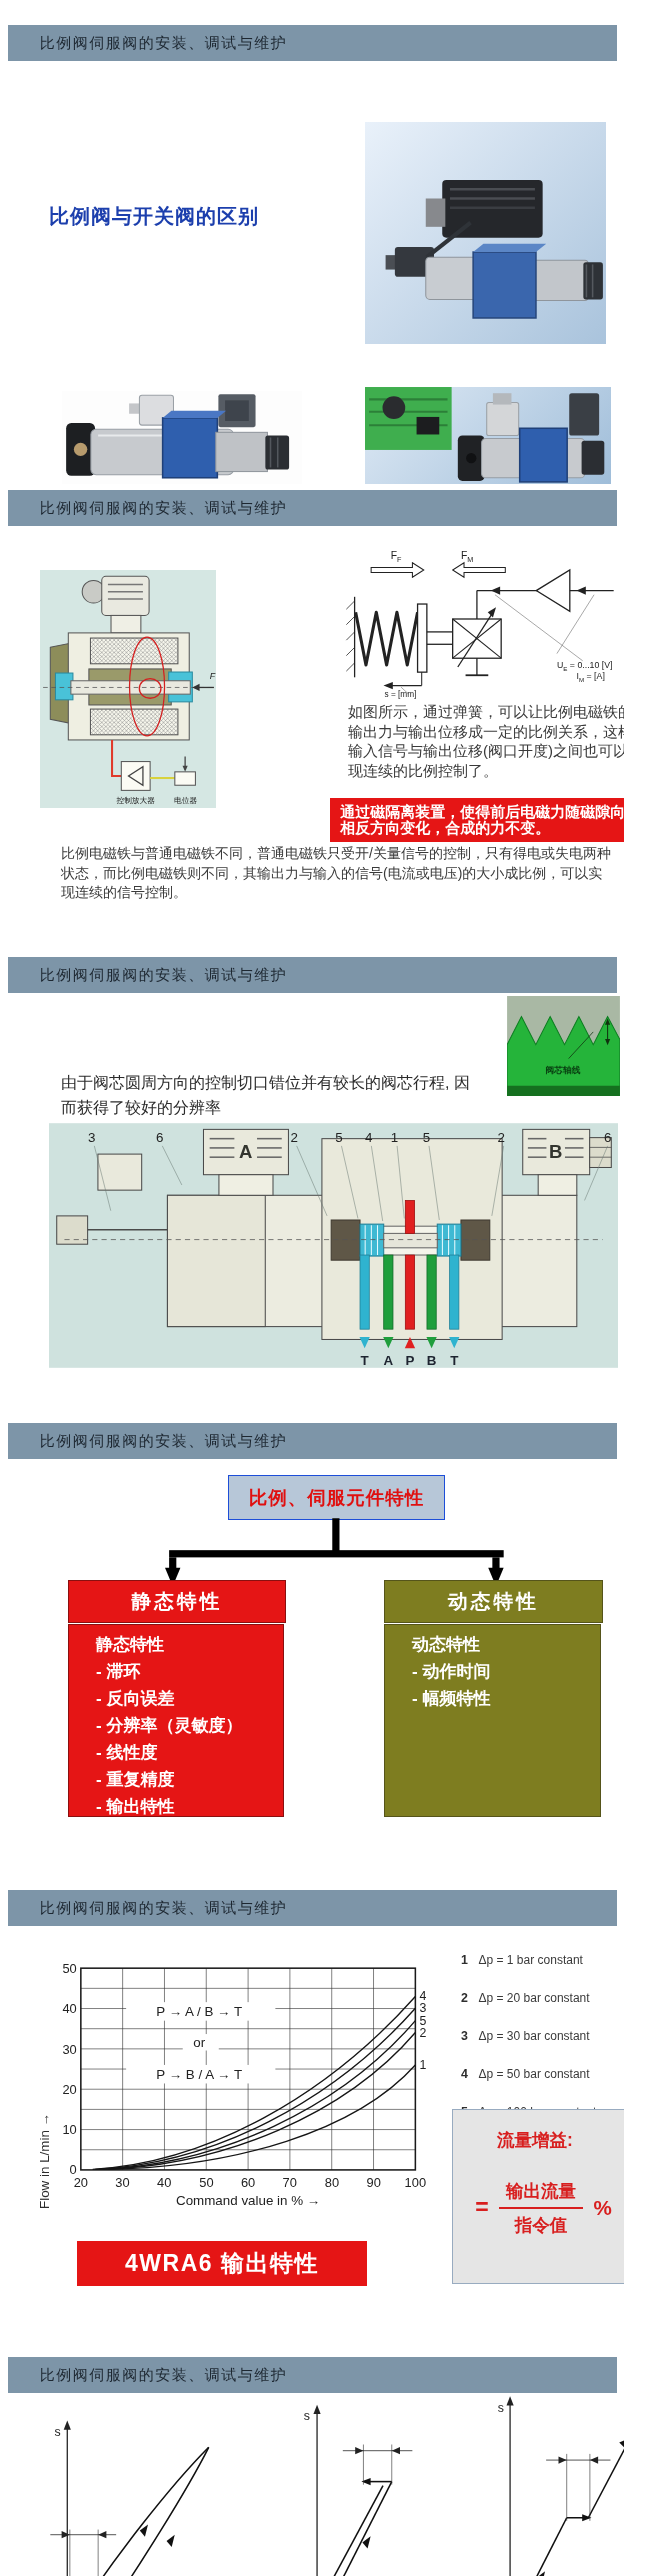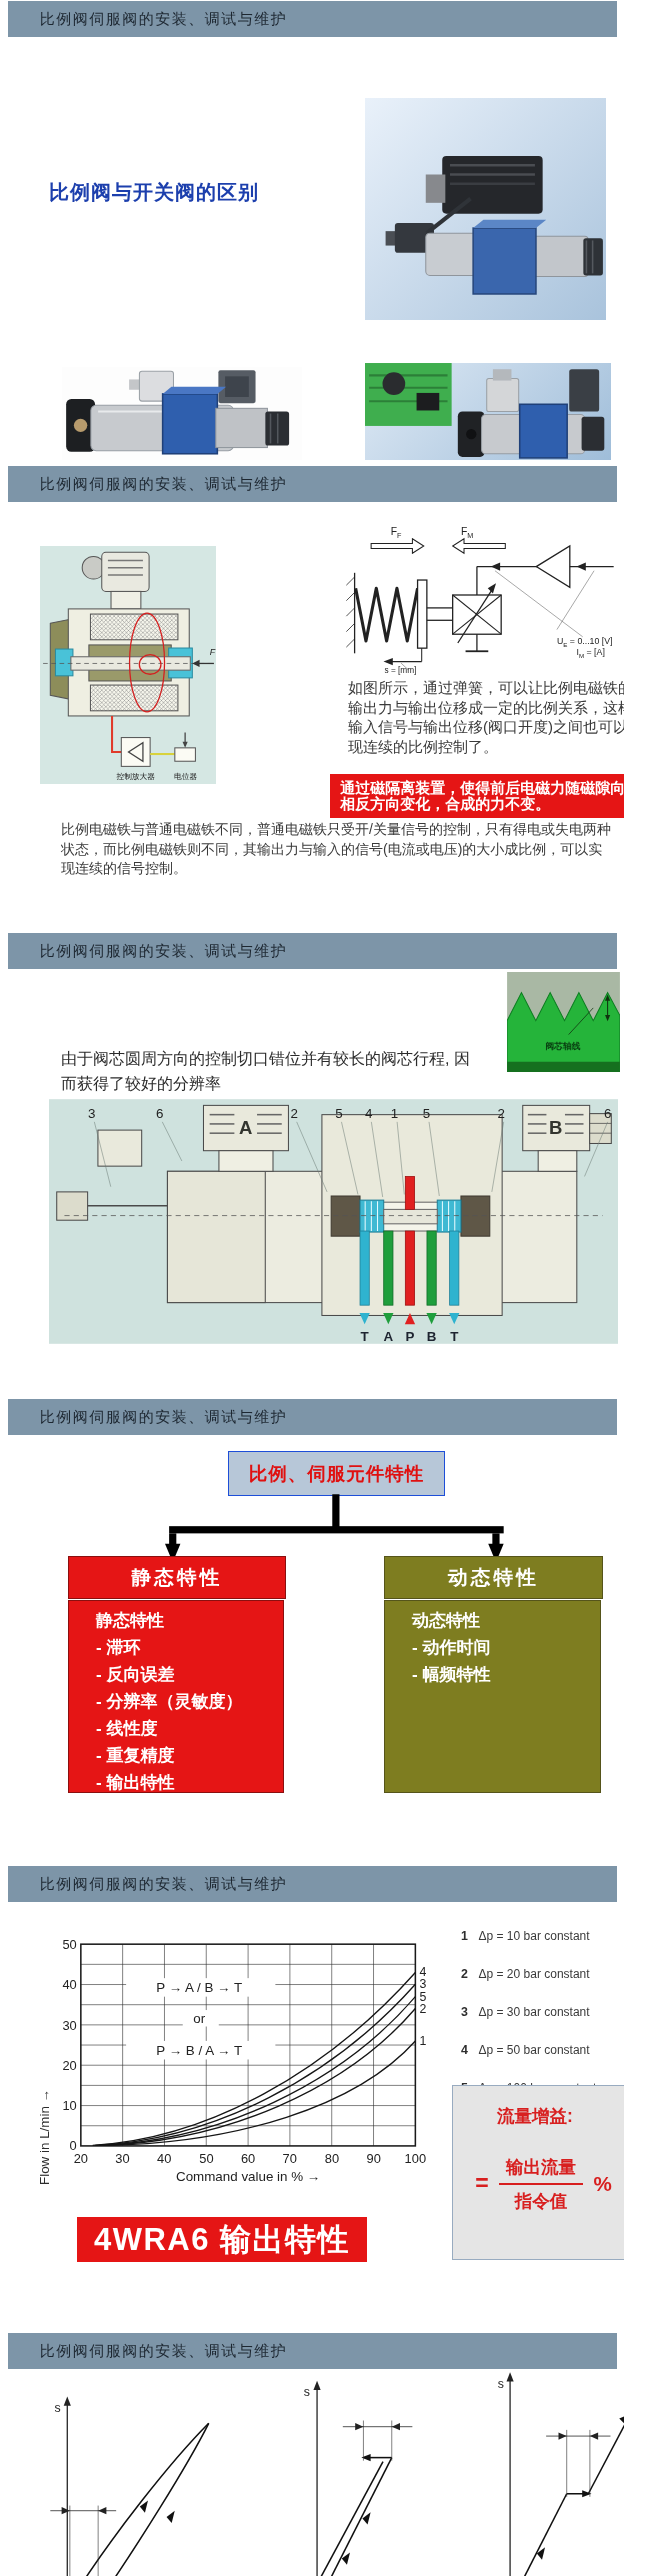--- a/index.html
+++ b/index.html
@@ -1,18 +1,18 @@
 <!DOCTYPE html>
 <html style="font-size:8.2px"><head>
 <meta charset="utf-8">
 <style>
   html,body{margin:0;padding:0;background:#ffffff;}
   body{width:659px;font-family:"Liberation Sans","DejaVu Sans",sans-serif;}
   .page{position:relative;width:659px;height:3270px;background:#ffffff;overflow:hidden;}
-  .slide{position:absolute;left:0;width:624px;background:#ffffff;overflow:hidden;}
+  .slide{position:absolute;left:0;width:624px;background:#ffffff;overflow:hidden;margin-top:24px;}
   .band{position:absolute;left:7.7px;right:6.7px;height:36px;background:#7d95a8;
         display:flex;align-items:center;box-sizing:border-box;padding-left:32px;}
   .band-title{font-size:15px;color:#1d2731;letter-spacing:1.5px;font-weight:500;}
   .abs{position:absolute;}
   .para{color:#3a3a3a;}
   .redbox{background:#e51515;color:#ffffff;font-weight:bold;box-sizing:border-box;}
   .center{display:flex;align-items:center;justify-content:center;text-align:center;}
   .vlabel{position:absolute;transform:rotate(-90deg);transform-origin:left top;white-space:nowrap;color:#2c2c2c;}
   .list-line{color:#ffffff;font-weight:bold;font-size:17px;line-height:27px;white-space:nowrap;}
   .legend-row{display:flex;align-items:baseline;margin-bottom:24px;}
@@ -393,21 +393,21 @@
       <text x="448" y="438" font-size="25" fill="#222" text-anchor="middle">70</text>
       <text x="530" y="438" font-size="25" fill="#222" text-anchor="middle">80</text>
       <text x="611" y="438" font-size="25" fill="#222" text-anchor="middle">90</text>
       <text x="692" y="438" font-size="25" fill="#222" text-anchor="middle">100</text>
       <text x="367" y="472" font-size="26" fill="#222" text-anchor="middle">Command value in % →</text>
     </svg>
 
     <div class="abs" style="left:461px;top:63px;">
       <div class="legend-row">
         <span class="legend-num">1</span>
-        <span class="legend-txt">Δp = 10 bar constant</span>
+        <span class="legend-txt">Δp = 1 bar constant</span>
         </div>
       <div class="legend-row">
         <span class="legend-num">2</span>
         <span class="legend-txt">Δp = 20 bar constant</span>
         </div>
       <div class="legend-row">
         <span class="legend-num">3</span>
         <span class="legend-txt">Δp = 30 bar constant</span>
         </div>
       <div class="legend-row">
@@ -425,21 +425,21 @@
       <div class="frac-row">
         <span style="font-size:23px;">=</span>
         <span class="frac">
           <span class="num">输出流量</span>
           <span class="den">指令值</span>
         </span>
         <span style="font-size:20.6px;">%</span>
       </div>
     </div>
 
-    <div class="abs redbox center" style="left:77px;top:351px;width:290px;height:45px;font-size:31px;letter-spacing:1.5px;">4WRA6 输出特性</div>
+    <div class="abs redbox center" style="left:77px;top:351px;width:290px;height:45px;font-size:23px;letter-spacing:1.5px;">4WRA6 输出特性</div>
   </div>
 
   <div class="slide" style="top:2333px;height:469px;">
     <div class="band" style="top:0;">
       <span class="band-title">比例阀伺服阀的安装、调试与维护</span>
     </div>
 
     <svg class="abs" style="left:39px;top:49px;" width="216" height="242" viewBox="0 0 420 470">
       <line x1="55" y1="432" x2="55" y2="40" stroke="#222" stroke-width="2.5"></line>
       <polygon points="55,28 48,46 62,46" fill="#222"></polygon>

